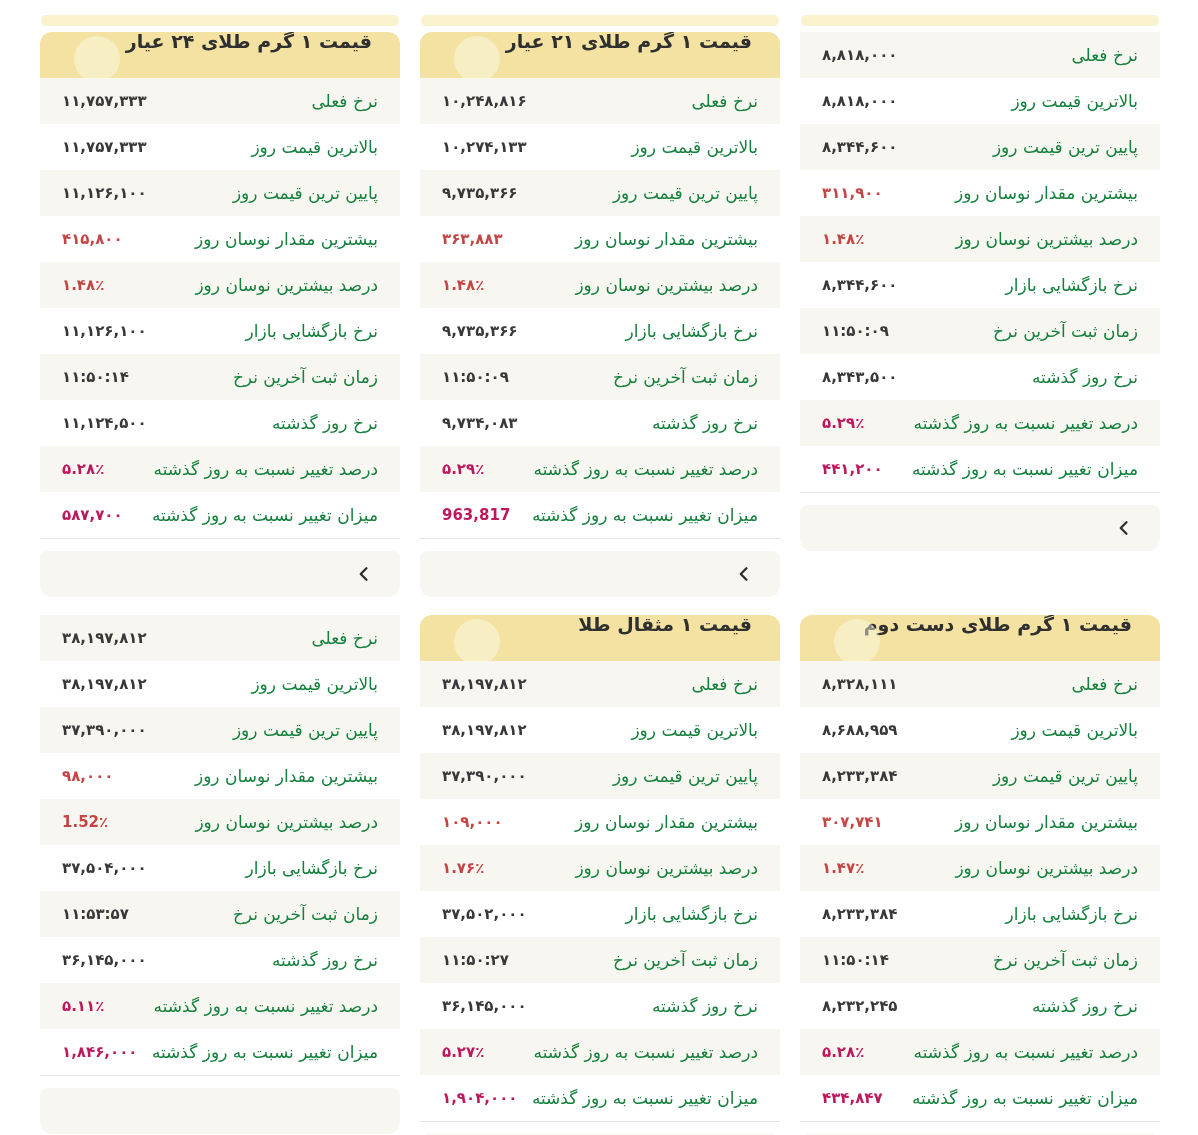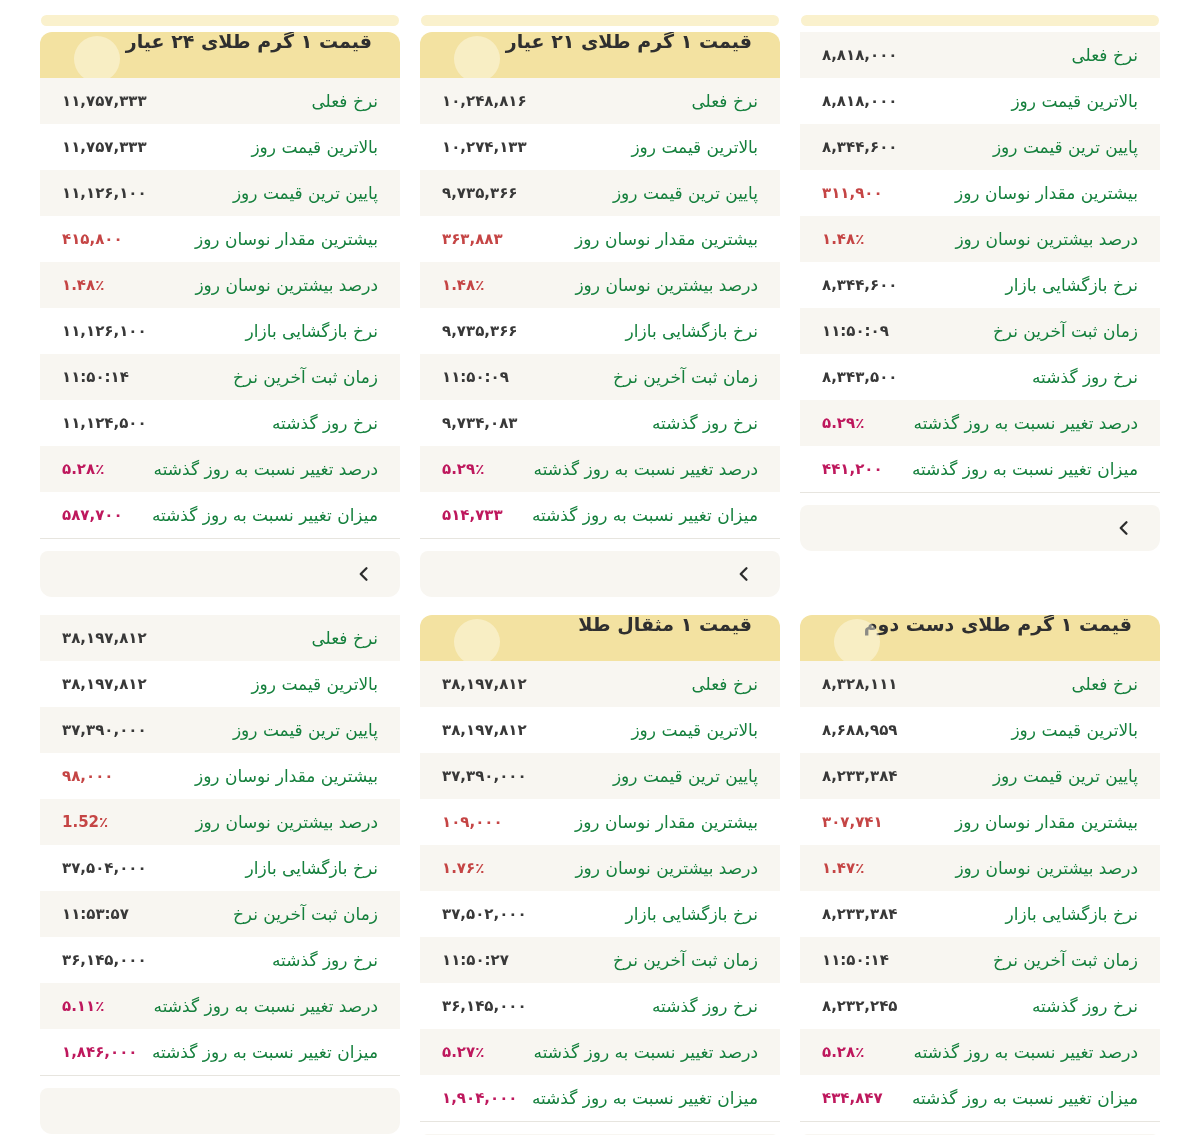--- a/index.html
+++ b/index.html
@@ -182,21 +182,21 @@
     <div class="row">
         <span class="stat-label">نرخ روز گذشته</span>
         <span class="stat-value">۹,۷۳۴,۰۸۳</span>
       </div>
     <div class="row alt">
         <span class="stat-label">درصد تغییر نسبت به روز گذشته</span>
         <span class="stat-value pos">۵.۲۹٪</span>
       </div>
     <div class="row">
         <span class="stat-label">میزان تغییر نسبت به روز گذشته</span>
-        <span class="stat-value pos">۵۱۴,۷۳۳</span>
+        <span class="stat-value pos">963,817</span>
       </div>
     <div class="divider"></div>
     <footer class="card-footer">
       <button class="chevron-btn">
         <svg width="18" height="18" viewBox="0 0 22 22" fill="none">
             <path d="M14 4 L7 11 L14 18" stroke="#2c2c2c" stroke-width="2.8" stroke-linecap="round" stroke-linejoin="round"></path>
           </svg>
       </button>
     </footer>
   </section>

